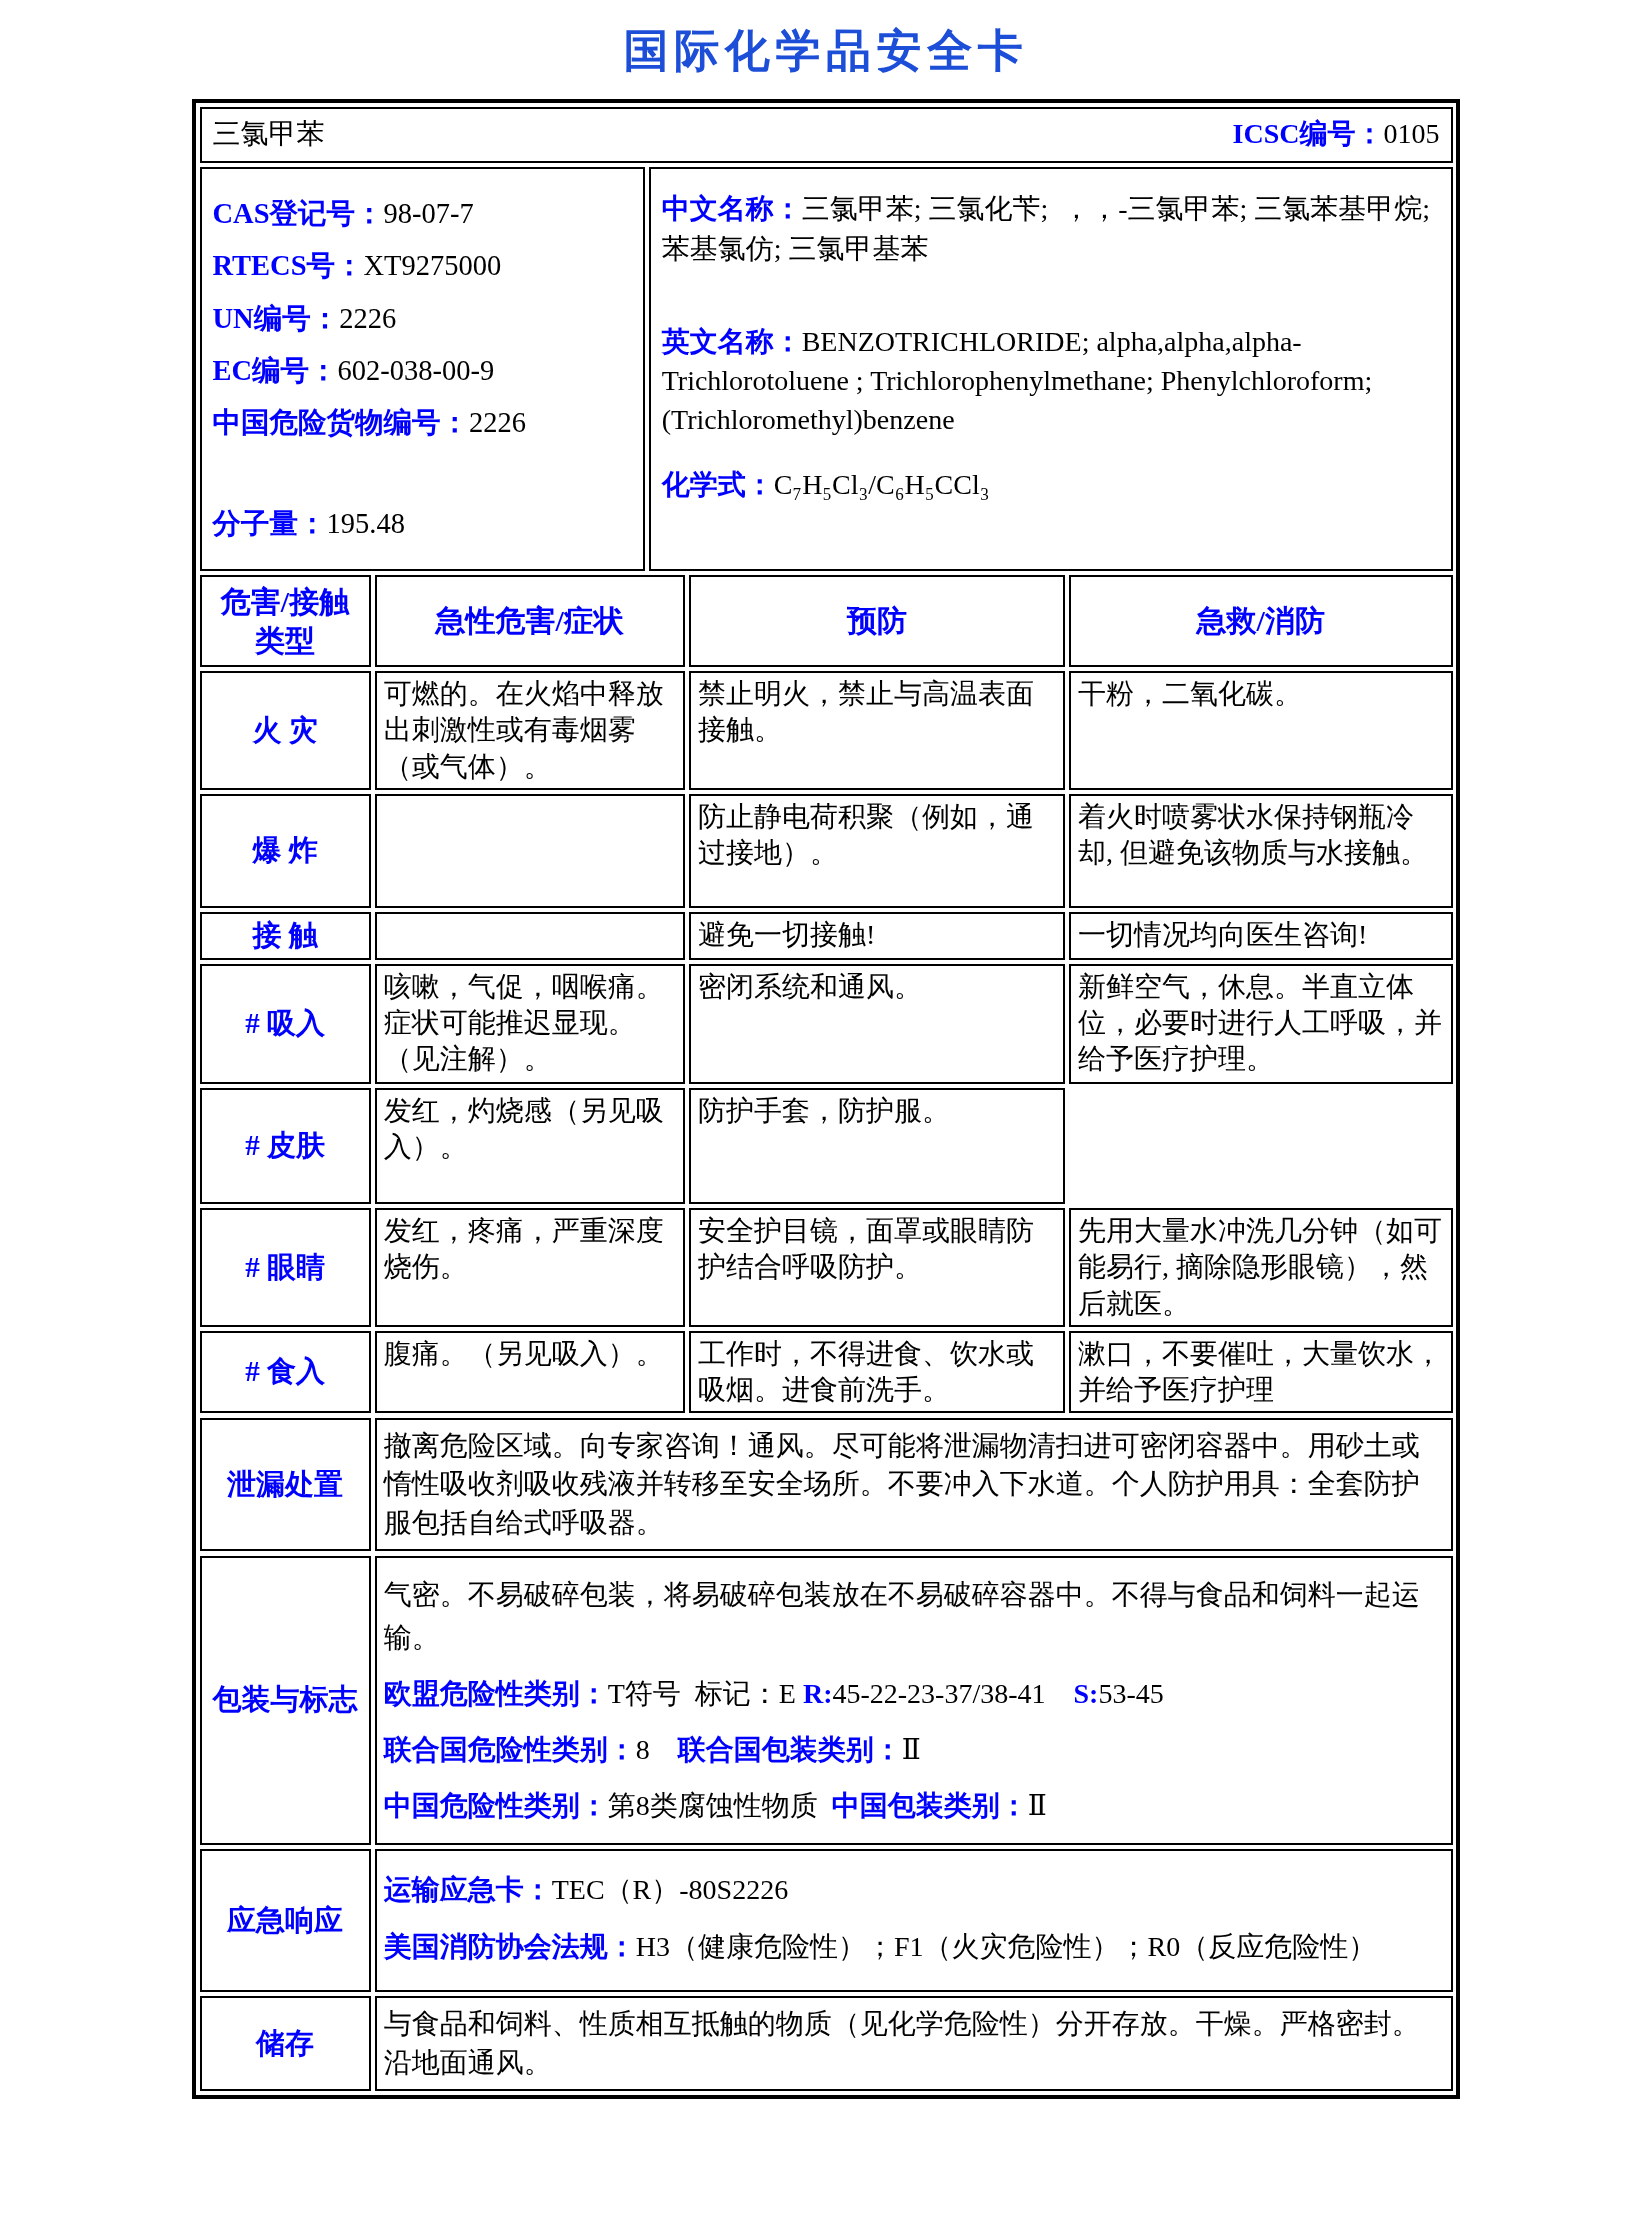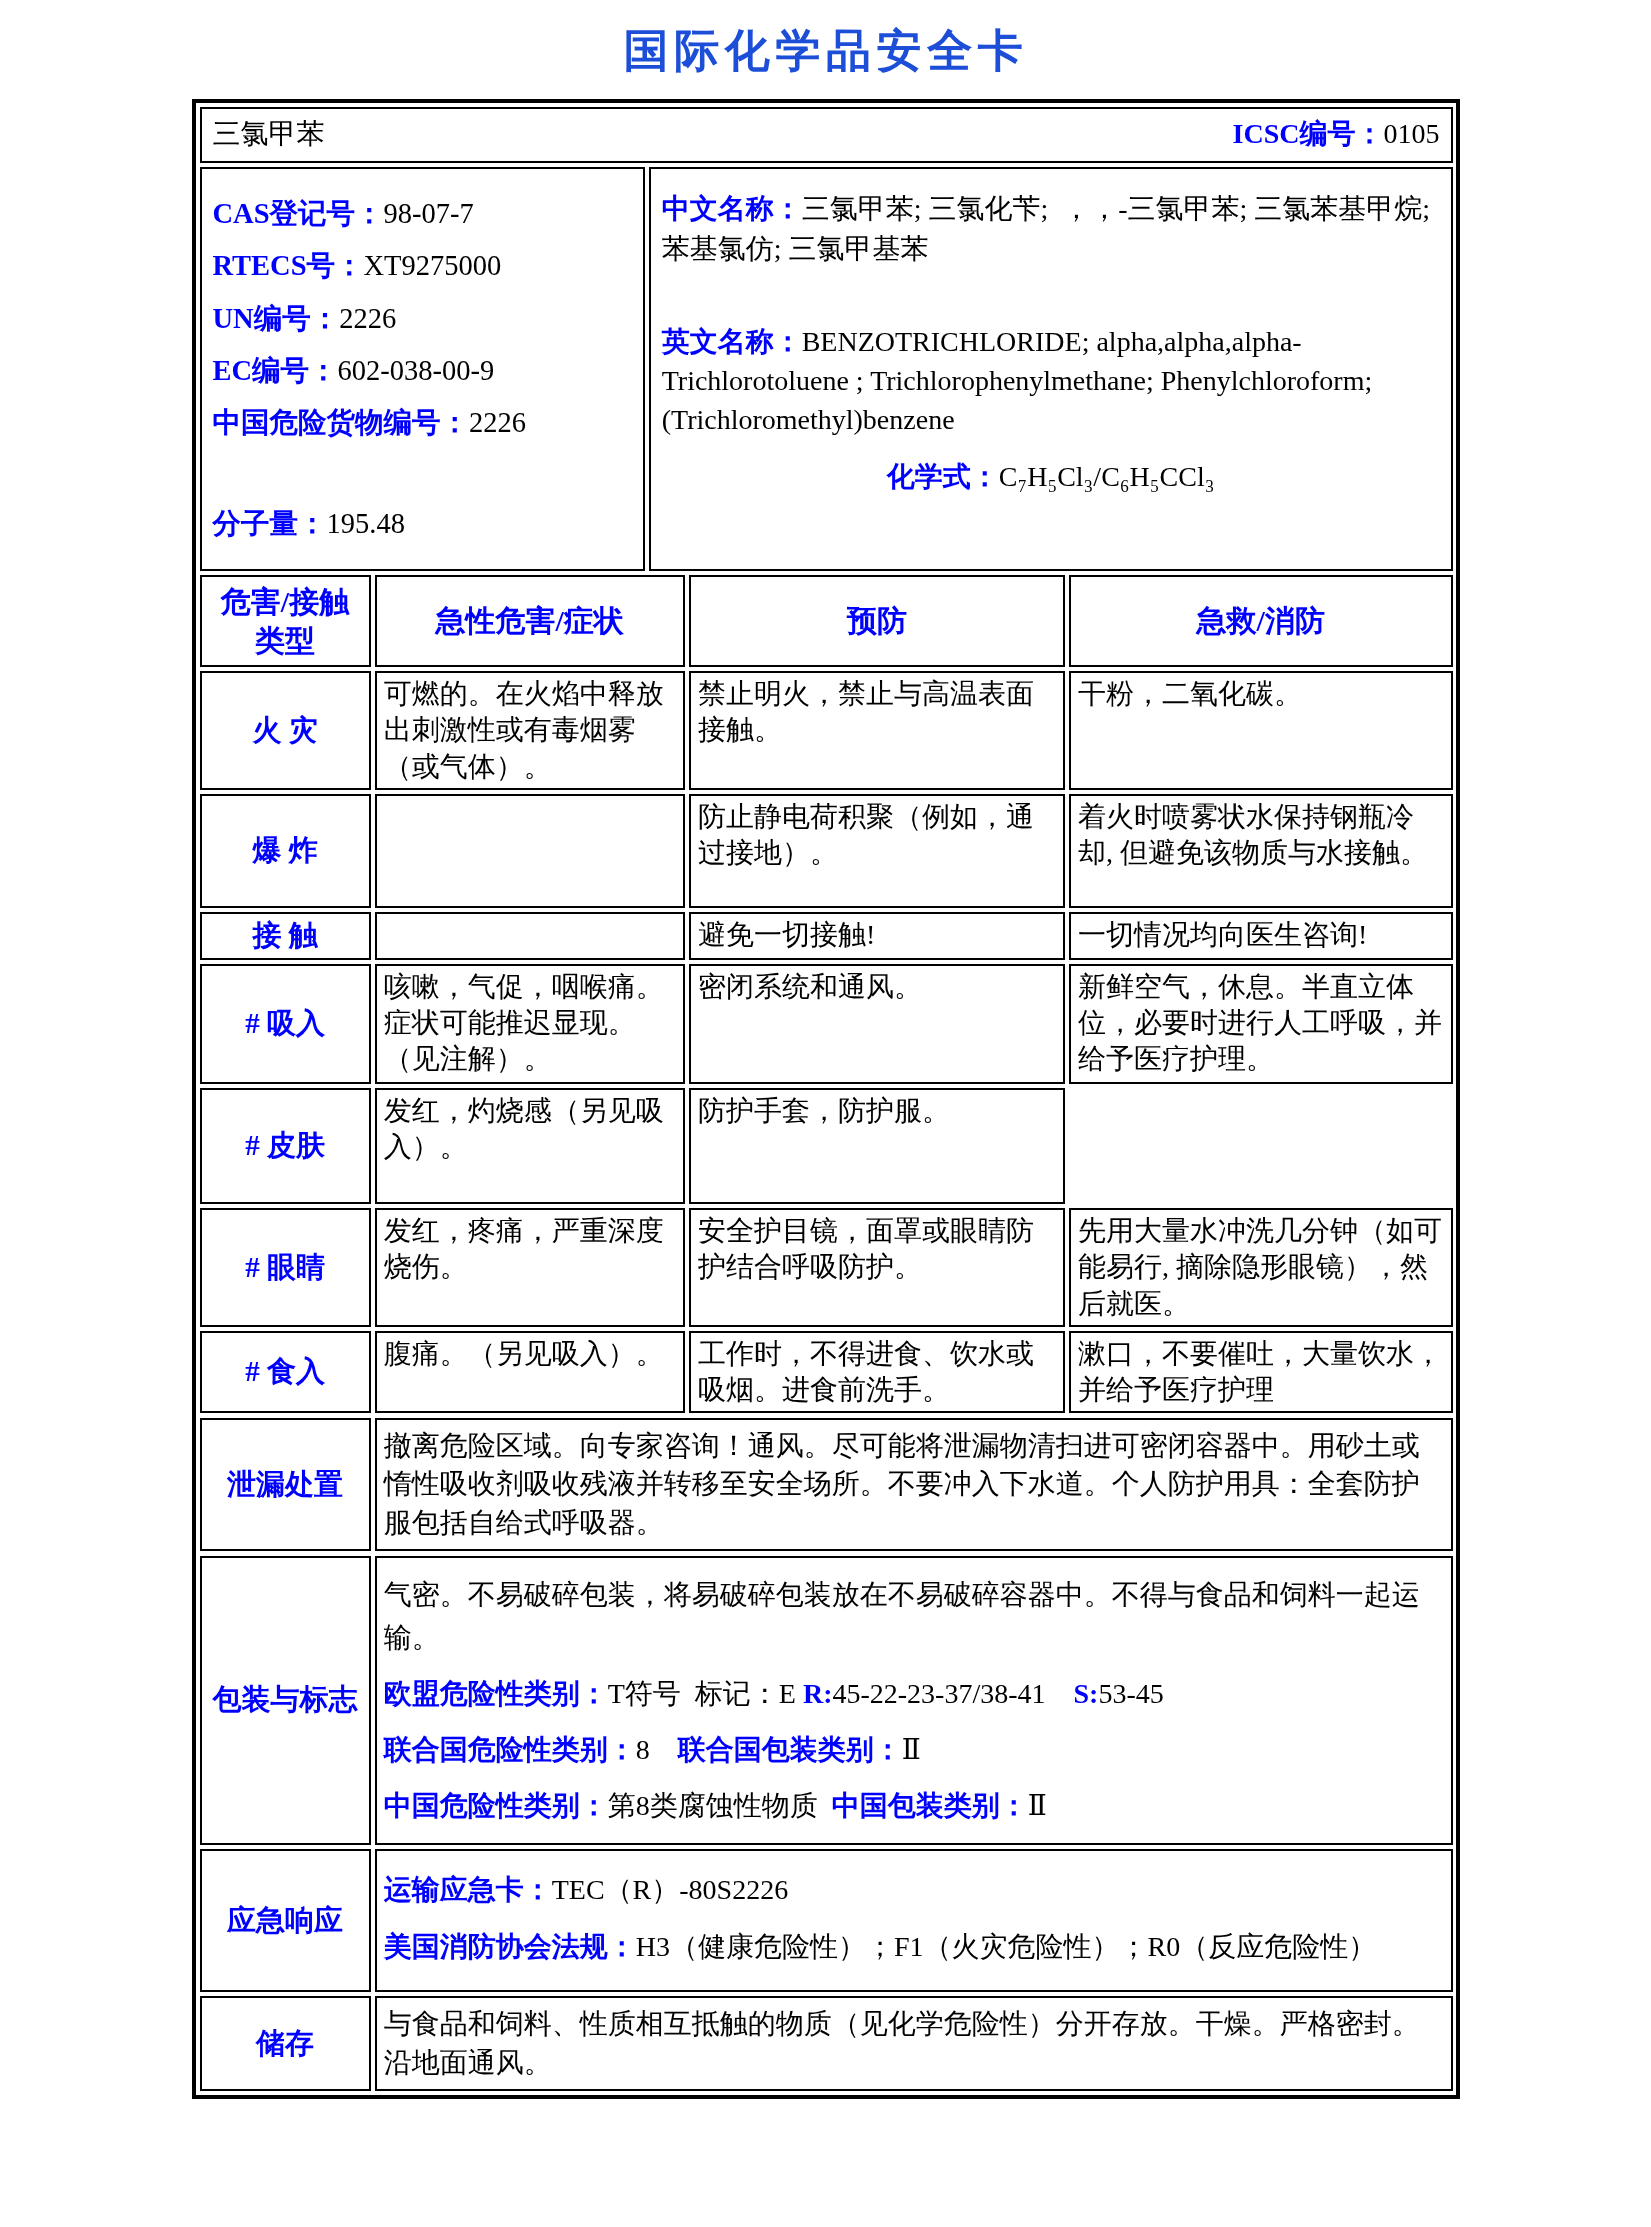--- a/index.html
+++ b/index.html
@@ -27,21 +27,21 @@
          color: #0000ff; font-weight: bold; font-size: 29px; text-align: center; }
   .th  { display: flex; align-items: center; justify-content: center;
          color: #0000ff; font-weight: bold; font-size: 30px; text-align: center; }
   .pre { white-space: pre-line; }
   .info-left { padding: 11px 11px; }
   .info-line { margin: 15.3px 0; font-size: 28.5px; }
   .mol { margin-top: 64px; }
   .info-right { padding: 11px 11px; }
   .info-para { margin: 9.7px 0; line-height: 1.4; }
   .eng { margin-top: 54px; }
-  .formula { margin-top: 18px; text-align: center; }
+  .formula { margin-top: 26px; }
   .sect p { margin: 4.2px 0; line-height: 1.38; }
   .pack p { margin: 12.5px 0; line-height: 1.55; }
   .emerg p { margin: 14px 0; line-height: 1.55; }
   
   .h-band { min-height: 56px; }  .h-info { min-height: 327px; }
   .h-thead { min-height: 92px; } .h-fire { min-height: 118px; }
   .h-expl { min-height: 114px; }  .h-contact { min-height: 43px; }
   .h-inhale { min-height: 120px; } .h-skin { min-height: 116px; }
   .h-eyes { min-height: 114px; }  .h-ingest { min-height: 77px; }
   .h-spill { min-height: 114px; } .h-pack { min-height: 241px; }

